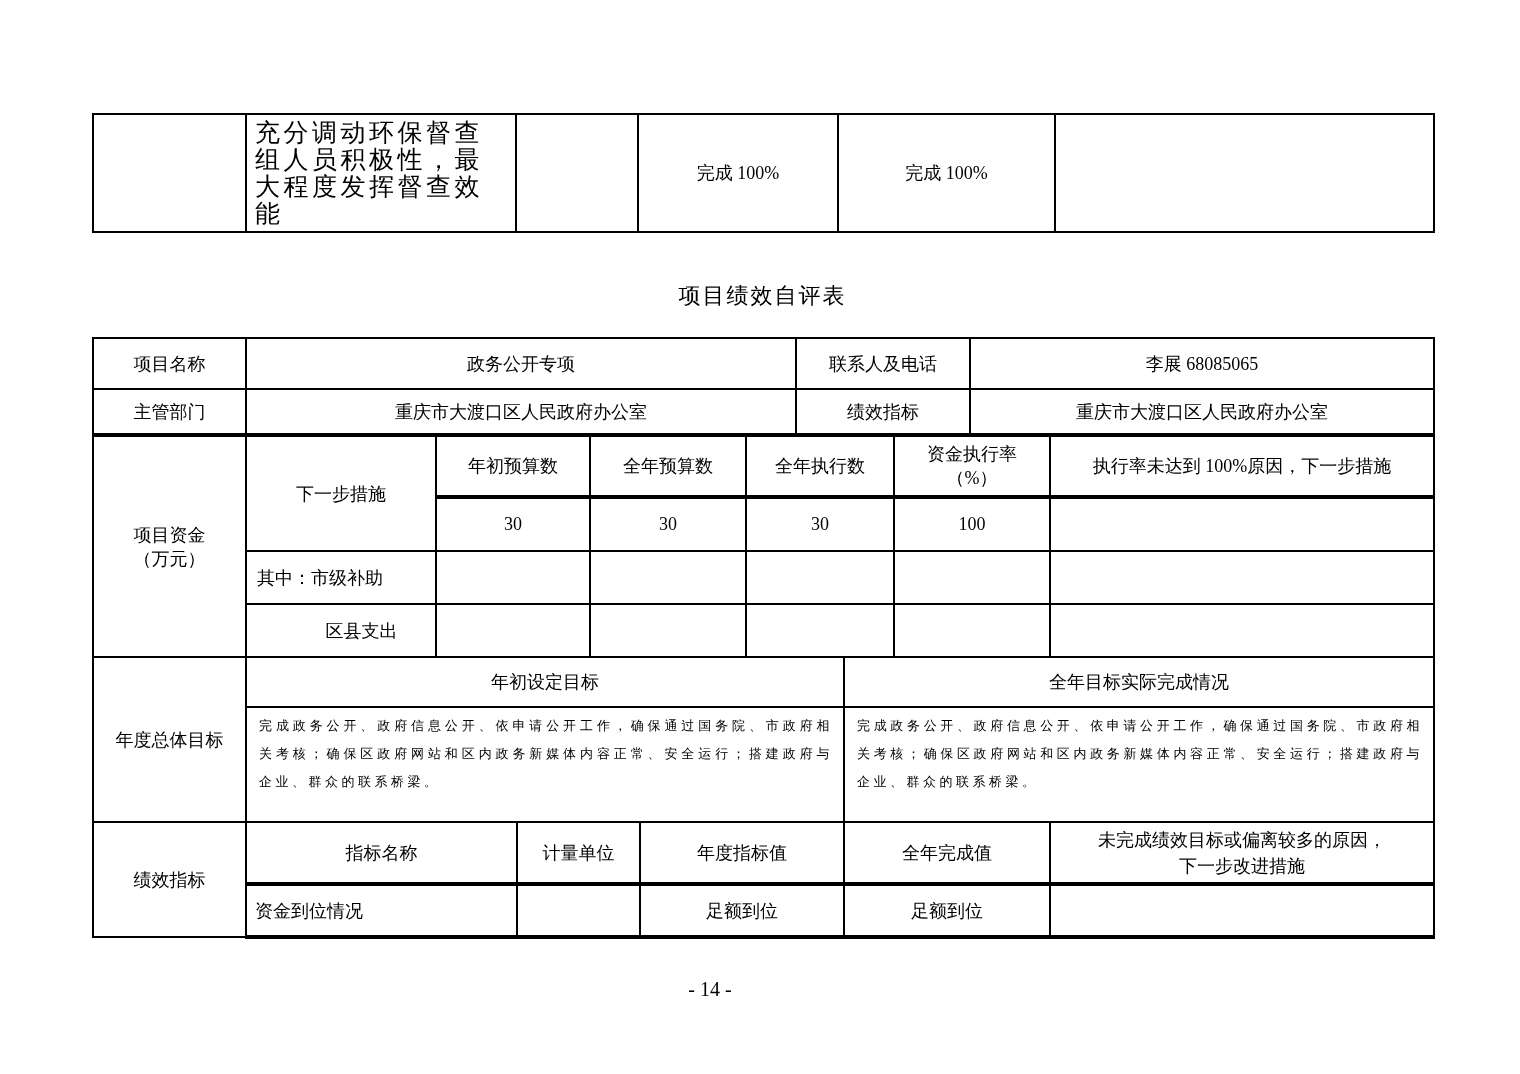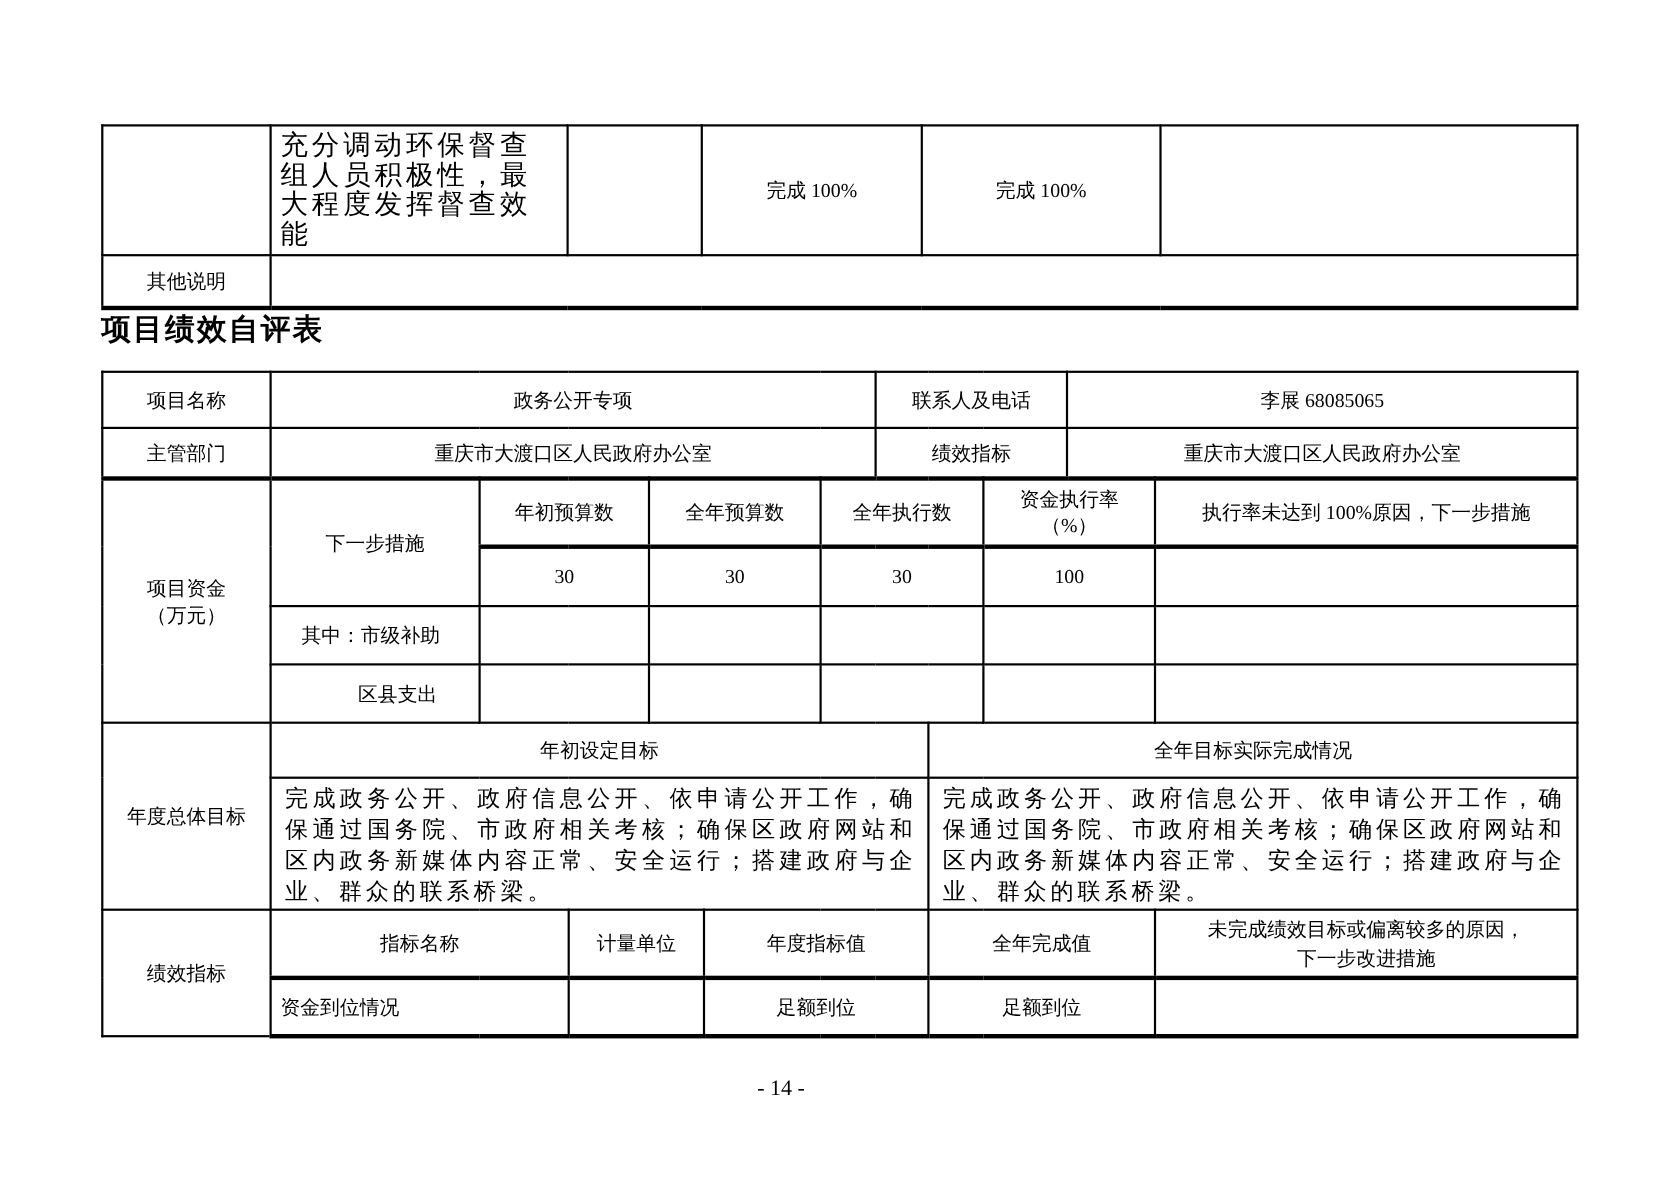--- a/index.html
+++ b/index.html
@@ -15,31 +15,31 @@
   }
   td.tb{border-bottom-width:4px;}  
   td.bb{border-bottom-width:4px;}  
   td.left{text-align:left;}
   td.pre{white-space:pre-line;}
   .measure-text{
     text-align:left;font-size:25px;line-height:27px;letter-spacing:3.5px;
     padding:4px 8px;
   }
   .goal-text{
-    text-align:justify;font-size:21px;line-height:28px;letter-spacing:3.5px;
+    text-align:justify;font-size:13px;line-height:28px;letter-spacing:3.5px;
     padding:4px 10px 2px 12px;vertical-align:top;
   }
-  .indent-sub{padding-left:27px;}
+  .indent-sub{padding-left:10px;}
   .indent-sub2{padding-left:47px;text-align:center;margin-top:36px;}
   .name-cell{text-align:left;padding-left:8px;}
   .reason-head{font-size:18px;line-height:26px;}
   #doc-title{
-    left:92px;top:281px;width:1341px;
+    left:92px;top:281px;width:1341px;text-align:center;
     font-family:"Liberation Sans","DejaVu Sans",sans-serif;
-    font-size:27px;font-weight:700;letter-spacing:2px;
+    font-size:22px;font-weight:400;letter-spacing:2px;
   }
   #page-number{
     left:0;top:978px;width:1420px;text-align:center;font-size:20px;
   }
 </style>
 </head>
 <body>
 
 <table style="left:92px;top:113px;width:1341px;">
   <colgroup>
@@ -51,24 +51,20 @@
       <col style="width:379px">
   </colgroup>
   <tbody>
       <tr style="height:87px">
     <td></td>
     <td class="measure-text">充分调动环保督查组人员积极性，最大程度发挥督查效能</td>
     <td></td>
     <td>完成 100%</td>
     <td>完成 100%</td>
     <td></td>
-  </tr>
-  <tr style="height:48px">
-    <td class="bb">其他说明</td>
-    <td class="bb" colspan="5"></td>
   </tr>
 </tbody>
   </table>
 
 <div id="doc-title" class="abs">项目绩效自评表</div>
 
 <table style="left:92px;top:337px;width:1341px;">
   <colgroup>
     <col style="width:153px">
       <col style="width:190px">

